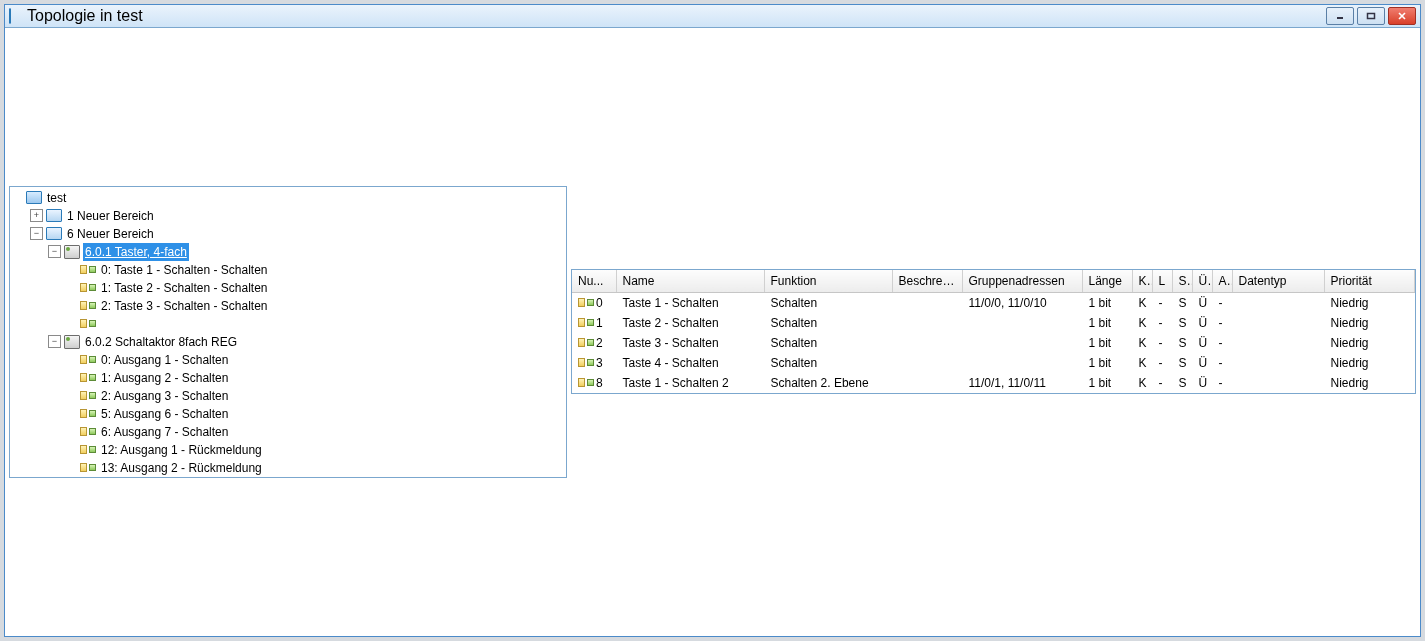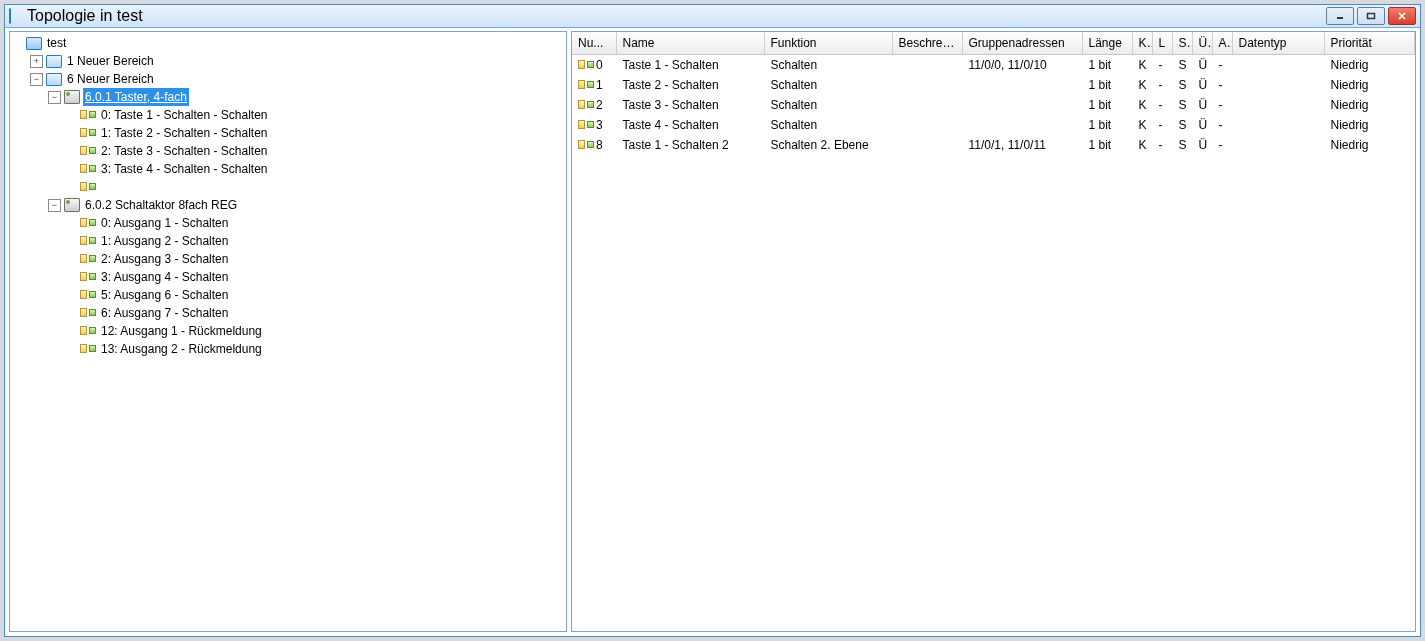--- a/index.html
+++ b/index.html
@@ -4,21 +4,21 @@
 <style>
   html,body{margin:0;padding:0;height:100%;font-family:"Segoe UI",Tahoma,sans-serif;font-size:12px;color:#000;background:#d6dadf;}
   .outer{border:1px solid #4b8ac9;background:#fff;position:absolute;top:4px;left:4px;right:4px;bottom:4px;}
   .titlebar{background:linear-gradient(#eaf3fc,#cfe4f7);border-bottom:1px solid #7ba7ce;height:22px;display:flex;align-items:center;padding:0 4px;position:relative;}
   .titlebar .t-icon{width:14px;height:14px;margin-right:4px;display:inline-block;}
   .titlebar .title{flex:1;font-size:16px;}
   .win-controls{display:flex;gap:3px;}
   .win-btn{width:26px;height:16px;border:1px solid #5a7fa6;border-radius:2px;display:flex;align-items:center;justify-content:center;background:linear-gradient(#e8f1fb,#cde0f2);cursor:default;}
   .win-btn.close{background:linear-gradient(#f07d6f,#d9402a);border-color:#a03024;color:#fff;}
   .win-btn svg{display:block;}
-  .content{position:absolute;top:22px;left:0;right:0;bottom:0;display:flex;}
+  .content{position:absolute;top:22px;left:0;right:0;bottom:0;display:flex;align-items:center;}
   .pane{background:#fff;border:1px solid #7ba7ce;margin:4px;overflow:auto;}
   .tree-pane{flex:0 0 556px;}
   .grid-pane{flex:1;margin-left:0;}
   
   ul.tree{list-style:none;margin:0;padding:2px 0 0 0;}
   ul.tree ul{list-style:none;margin:0;padding:0 0 0 18px;}
   li.node{white-space:nowrap;line-height:18px;}
   .row{display:flex;align-items:center;height:18px;padding-left:2px;}
   .exp{width:11px;height:11px;border:1px solid #8a8a8a;background:#fff;display:inline-flex;align-items:center;justify-content:center;font-size:9px;line-height:9px;margin-right:3px;color:#444;cursor:default;}
   .exp.blank{border:none;background:none;}
@@ -135,29 +135,20 @@
                           </span>
                           <span class="lbl">2: Taste 3 - Schalten - Schalten</span>
                         </div>
                       </li>
                       <li class="node">
                         <div class="row">
                           <span class="exp blank"></span>
                           <span class="ic">
                             <span class="ic-comobj"></span>
                           </span>
-                          <span class="lbl">3: Taste 4 - Schalten - Schalten</span>
-                        </div>
-                      </li>
-                      <li class="node">
-                        <div class="row">
-                          <span class="exp blank"></span>
-                          <span class="ic">
-                            <span class="ic-comobj"></span>
-                          </span>
                         </div>
                       </li>
                     </ul>
                 </li>
                 <li class="node">
                   <div class="row">
                     <span class="exp">−</span>
                     <span class="ic">
                         <span class="ic-device"></span>
                       </span>
@@ -182,29 +173,20 @@
                           <span class="lbl">1: Ausgang 2 - Schalten</span>
                         </div>
                       </li>
                       <li class="node">
                         <div class="row">
                           <span class="exp blank"></span>
                           <span class="ic">
                             <span class="ic-comobj"></span>
                           </span>
                           <span class="lbl">2: Ausgang 3 - Schalten</span>
-                        </div>
-                      </li>
-                      <li class="node">
-                        <div class="row">
-                          <span class="exp blank"></span>
-                          <span class="ic">
-                            <span class="ic-comobj"></span>
-                          </span>
-                          <span class="lbl">3: Ausgang 4 - Schalten</span>
                         </div>
                       </li>
                       <li class="node">
                         <div class="row">
                           <span class="exp blank"></span>
                           <span class="ic">
                             <span class="ic-comobj"></span>
                           </span>
                           <span class="lbl">5: Ausgang 6 - Schalten</span>
                         </div>

